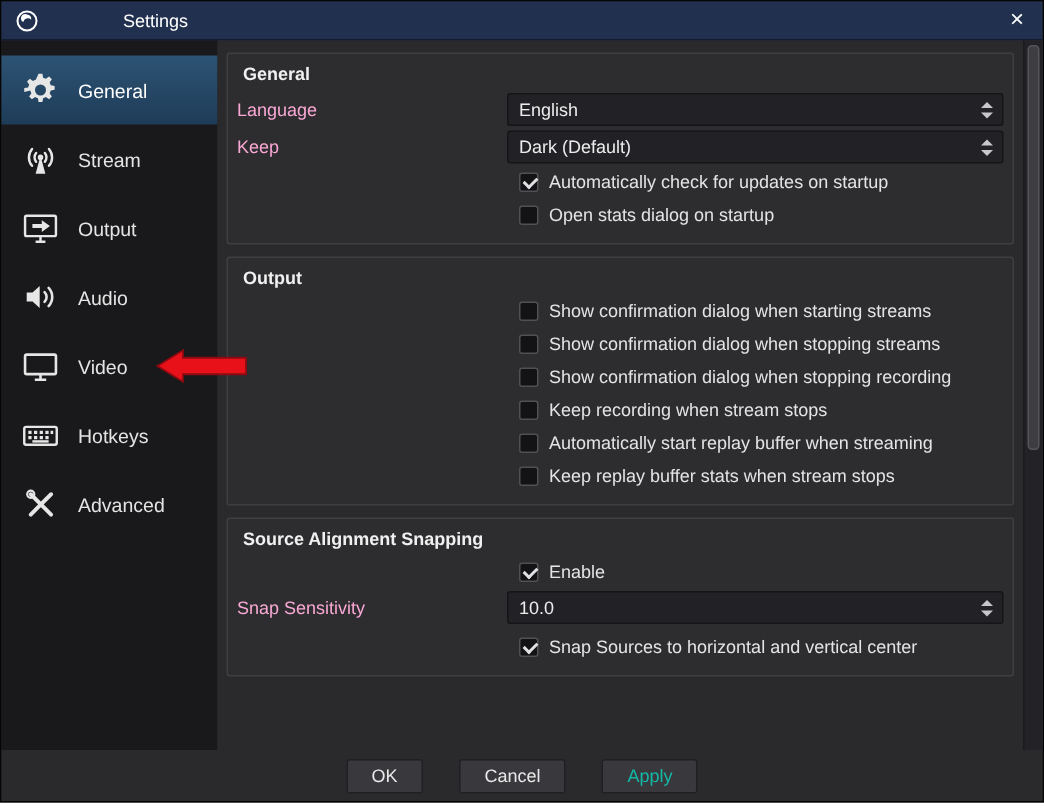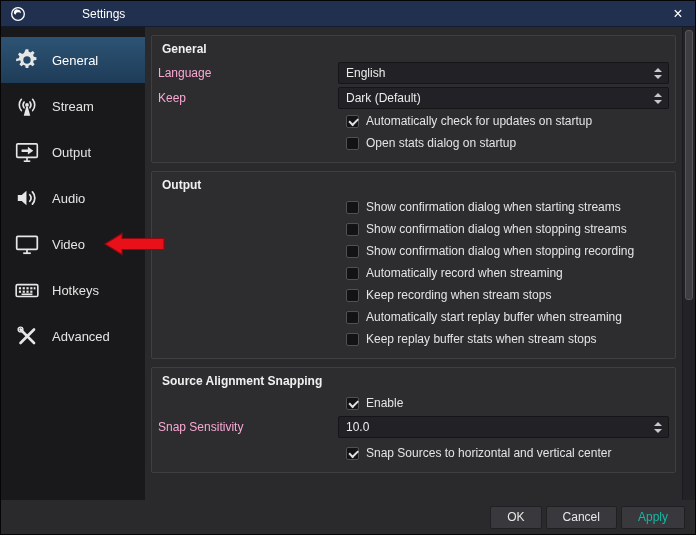--- a/index.html
+++ b/index.html
@@ -98,22 +98,22 @@
   .cb-label { color: #e4e4e4; white-space: nowrap; }
   
   .scrollbar { flex: 0 0 13px; background: #232327; border-left: 1px solid #1b1b1e; position: relative; }
   .sb-handle {
     position: absolute; left: 2px; right: 2px; top: 3px; height: 57%;
     background: #3d3d42; border: 1px solid #55555a; border-radius: 3px; cursor: pointer;
   }
   
   .footer {
     flex: 0 0 34px;
-    display: flex; align-items: center; justify-content: flex-end;
-    gap: 4px; padding: 0 10px; background: #2a2a2c;
+    display: flex; align-items: center; justify-content: center;
+    gap: 24px; padding: 0 10px; background: #2a2a2c;
   }
   .btn {
     min-width: 46px; height: 23px; padding: 0 16px;
     background: #39393d; border: 1px solid #202022; border-radius: 2px;
     color: #e8e8e8; display: flex; align-items: center; justify-content: center;
     cursor: pointer;
   }
   .btn.disabled { color: #14b8a6; }
   
   .arrow-anno { position: absolute; left: 103px; top: 230px; width: 62px; height: 26px; z-index: 50; pointer-events: none; }
@@ -287,24 +287,20 @@
           <div class="cb-row">
             <span class="checkbox"></span>
             <span class="cb-label">Show confirmation dialog when stopping streams</span>
           </div>
           <div class="cb-row">
             <span class="checkbox"></span>
             <span class="cb-label">Show confirmation dialog when stopping recording</span>
           </div>
           <div class="cb-row">
             <span class="checkbox"></span>
-            <span class="cb-label">Automatically record when streaming</span>
-          </div>
-          <div class="cb-row">
-            <span class="checkbox"></span>
             <span class="cb-label">Keep recording when stream stops</span>
           </div>
           <div class="cb-row">
             <span class="checkbox"></span>
             <span class="cb-label">Automatically start replay buffer when streaming</span>
           </div>
           <div class="cb-row">
             <span class="checkbox"></span>
             <span class="cb-label">Keep replay buffer stats when stream stops</span>
           </div>

